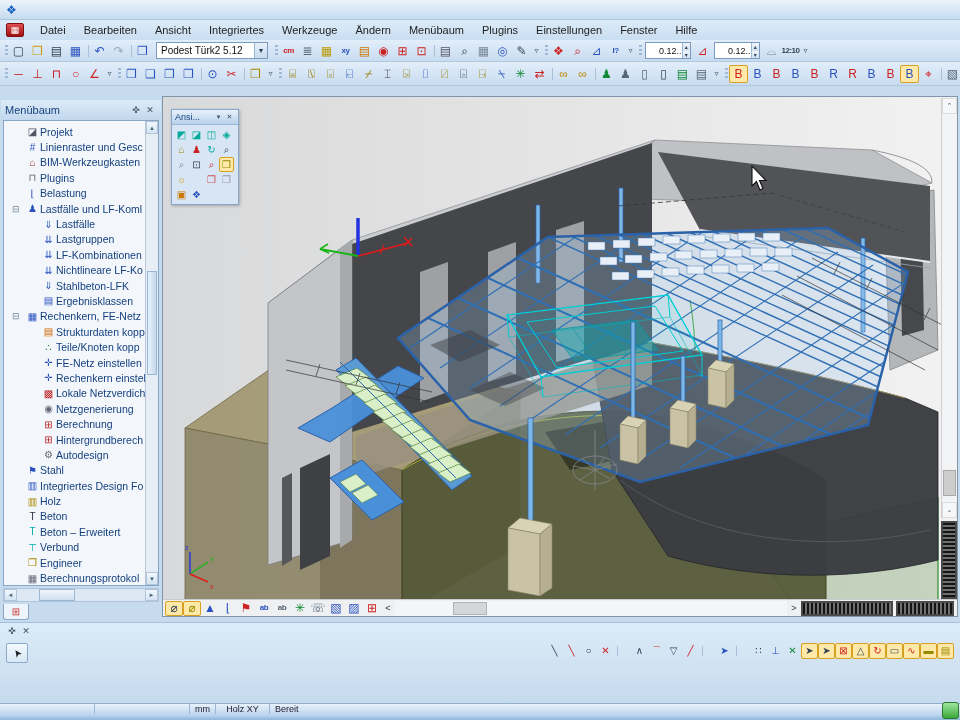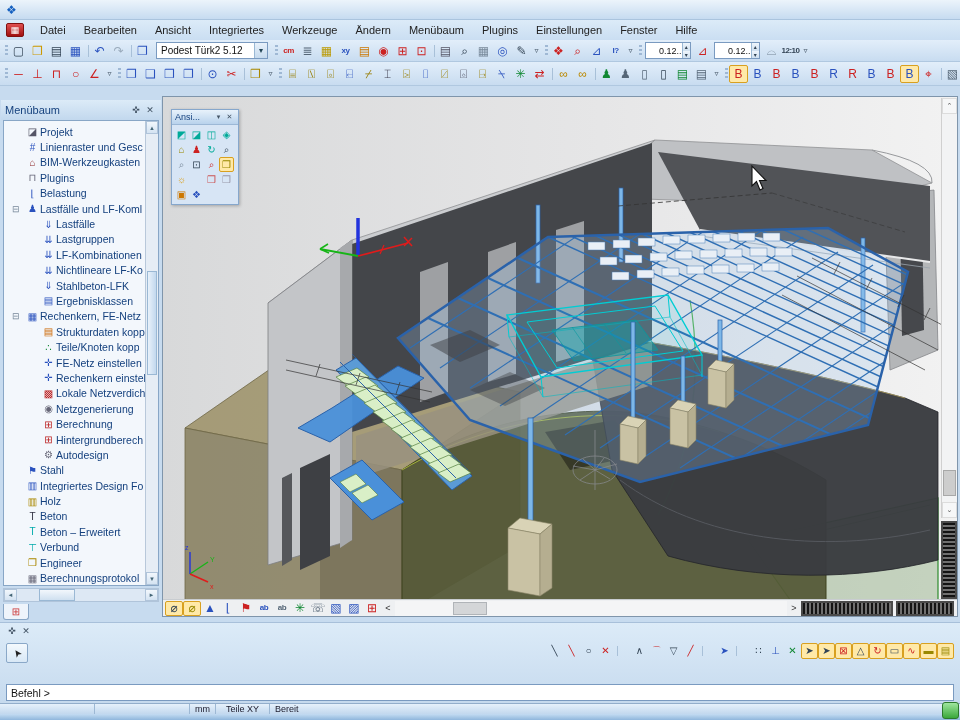--- a/index.html
+++ b/index.html
@@ -980,36 +980,33 @@
         <span class="tbtn active">
           <span class="g" style="color: rgb(204, 34, 34);">∿</span>
         </span>
         <span class="tbtn active">
           <span class="g" style="color: rgb(153, 136, 0);">▬</span>
         </span>
         <span class="tbtn active">
           <span class="g" style="color: rgb(153, 136, 0);">▤</span>
         </span>
       </div>
-    <div class="cmd-input">
-        <span>Befehl &gt;</span>
-      </div>
   </div>
 
   <div class="status">
     <span data-repeat="status.cells">
       
     <span class="scell w95">
           <span></span>
         </span><span class="scell w95">
           <span></span>
         </span><span class="scell w26">
           <span>mm</span>
         </span><span class="scell w54">
-          <span>Teile XY</span>
+          <span>Holz XY</span>
         </span><span class="scell w150">
           <span>Bereit</span>
         </span></span>
   </div>
   <div class="strip"></div>
   <div class="badge"></div>
 
 </div>
 
 </body></html>

